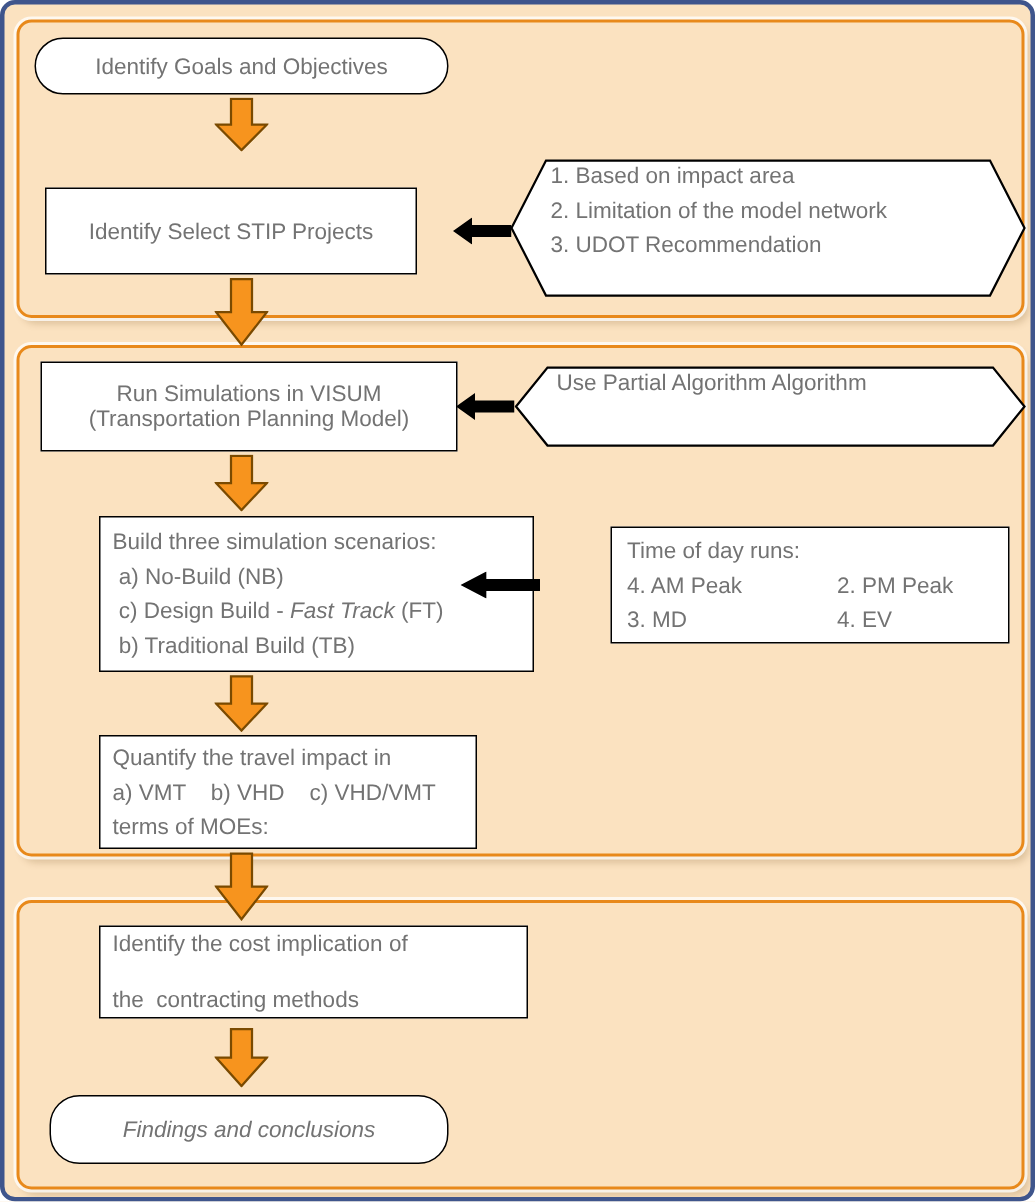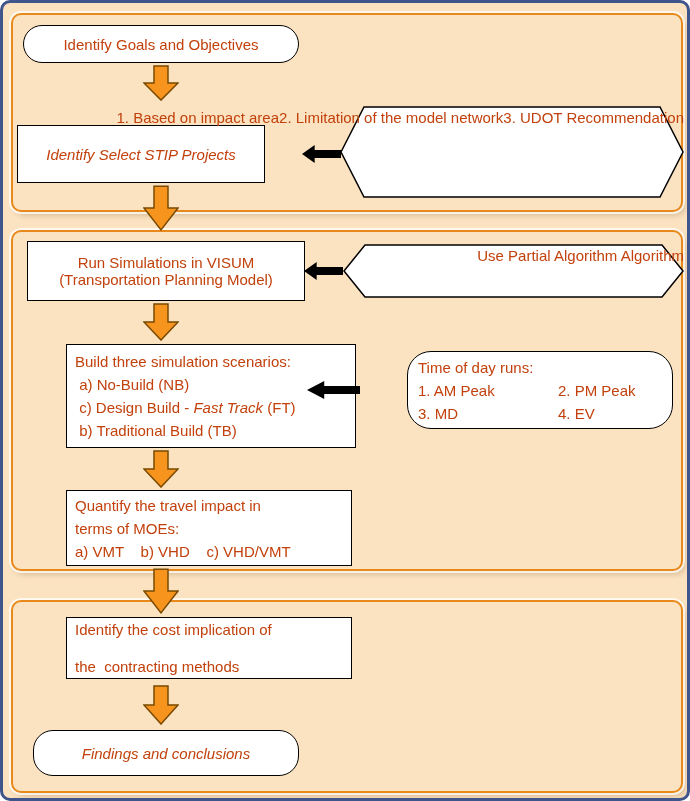--- a/index.html
+++ b/index.html
@@ -11,21 +11,21 @@
     --box-border:#000000;
     --box-fill:#ffffff;
   }
   html,body{margin:0;padding:0;background:#ffffff;}
   .page{
     position:relative;width:690px;height:801px;box-sizing:border-box;
     background:var(--background);
     border:3px solid var(--page-border);
     border-radius:10px;
     font-family:"Liberation Sans","DejaVu Sans",sans-serif;
-    font-size:15px;color:#c2410c;overflow:hidden;
+    font-size:15px;color:#737373;overflow:hidden;
   }
   .panel{
     position:absolute;box-sizing:border-box;
     border:2px solid var(--panel-border);
     border-radius:10px;
     background:var(--background);
     box-shadow:0 0 0 2px rgba(255,255,255,0.75), 3px 4px 5px rgba(120,80,30,0.22);
   }
   .panel1{left:8px;top:10px;width:672px;height:199px;}
   .panel2{left:8px;top:227px;width:672px;height:341px;}
@@ -33,35 +33,35 @@
   .box{
     position:absolute;box-sizing:border-box;background:var(--box-fill);
     border:1.5px solid var(--box-border);
   }
   .center{display:flex;flex-direction:column;align-items:center;justify-content:center;text-align:center;}
   .leftalign{display:flex;flex-direction:column;justify-content:center;margin-left:47px;}
   .pill{border-radius:20px;}
   .line{line-height:23px;white-space:pre;}
   .italic{font-style:italic;}
   .goals-pill{left:20px;top:22px;width:276px;height:38px;}
-  .stip-box{left:14px;top:122px;width:248px;height:58px;font-style:italic;}
+  .stip-box{left:27px;top:122px;width:248px;height:58px;}
   .visum-box{left:24px;top:238px;width:278px;height:60px;}
   .scenarios-box{left:16px;top:341px;width:290px;height:104px;padding:5px 8px;}
-  .timeofday-box{left:357px;top:348px;width:266px;height:78px;padding:5px 10px;border-radius:24px;}
+  .timeofday-box{left:357px;top:348px;width:266px;height:78px;padding:5px 10px;}
   .tod-grid{display:grid;grid-template-columns:140px auto;}
-  .moe-box{left:16px;top:487px;width:286px;height:76px;padding:5px 8px;}
+  .moe-box{left:16px;top:487px;width:252px;height:76px;padding:5px 8px;}
   .cost-box{left:16px;top:614px;width:286px;height:62px;padding:7px 8px;gap:14px;}
   .findings-pill{left:30px;top:727px;width:266px;height:46px;font-style:italic;}
   .icon{position:absolute;display:block;}
   .oarrow polygon{fill:var(--arrow-orange);stroke:var(--arrow-outline);stroke-width:1.5;}
   .barrow polygon{fill:#000;}
   .callout{position:absolute;}
   .callout svg{position:absolute;left:0;top:0;}
   .callout svg polygon{fill:var(--box-fill);stroke:var(--box-border);stroke-width:1.5;}
-  .callout .content{position:relative;display:flex;flex-direction:row;justify-content:flex-end;height:100%;box-sizing:border-box;}
+  .callout .content{position:relative;display:flex;flex-direction:column;justify-content:flex-start;height:100%;box-sizing:border-box;}
   .callout1{left:337px;top:103px;width:344px;height:92px;}
   .callout1 .content{padding-left:27px;}
   .callout2{left:340px;top:241px;width:341px;height:54px;}
   .callout2 .content{padding-left:28px;}
   .down1{left:140px;top:62px;width:36px;height:36px;}
   .down2{left:140px;top:182px;width:36px;height:46px;}
   .down3{left:140px;top:300px;width:36px;height:38px;}
   .down4{left:140px;top:447px;width:36px;height:38px;}
   .down5{left:140px;top:565px;width:36px;height:46px;}
   .down6{left:140px;top:682px;width:36px;height:40px;}
@@ -138,35 +138,35 @@
     <div class="line"> b) Traditional Build (TB)</div>
   </div>
 
   <svg class="icon barrow barrow3" viewBox="0 0 40 18" preserveAspectRatio="none">
     <polygon points="0,9 13,0 13,5 40,5 40,13 13,13 13,18"></polygon>
   </svg>
 
   <div class="box leftalign timeofday-box">
     <div class="line">Time of day runs:</div>
     <div class="tod-grid">
-      <div class="line">1. AM Peak</div>
+      <div class="line">4. AM Peak</div>
       <div class="line">2. PM Peak</div>
       <div class="line">3. MD</div>
       <div class="line">4. EV</div>
     </div>
   </div>
 
   <svg class="icon oarrow down4" viewBox="0 0 36 40" preserveAspectRatio="none">
     <polygon points="11,1 25,1 25,20 35,20 18,39 1,20 11,20" vector-effect="non-scaling-stroke"></polygon>
   </svg>
 
   <div class="box leftalign moe-box">
     <div class="line">Quantify the travel impact in</div>
+    <div class="line">a) VMT    b) VHD    c) VHD/VMT</div>
     <div class="line">terms of MOEs:</div>
-    <div class="line">a) VMT    b) VHD    c) VHD/VMT</div>
   </div>
 
   <svg class="icon oarrow down5" viewBox="0 0 36 40" preserveAspectRatio="none">
     <polygon points="11,1 25,1 25,20 35,20 18,39 1,20 11,20" vector-effect="non-scaling-stroke"></polygon>
   </svg>
 
   <div class="box leftalign cost-box">
     <div class="line">Identify the cost implication of</div>
     <div class="line">the  contracting methods</div>
   </div>

